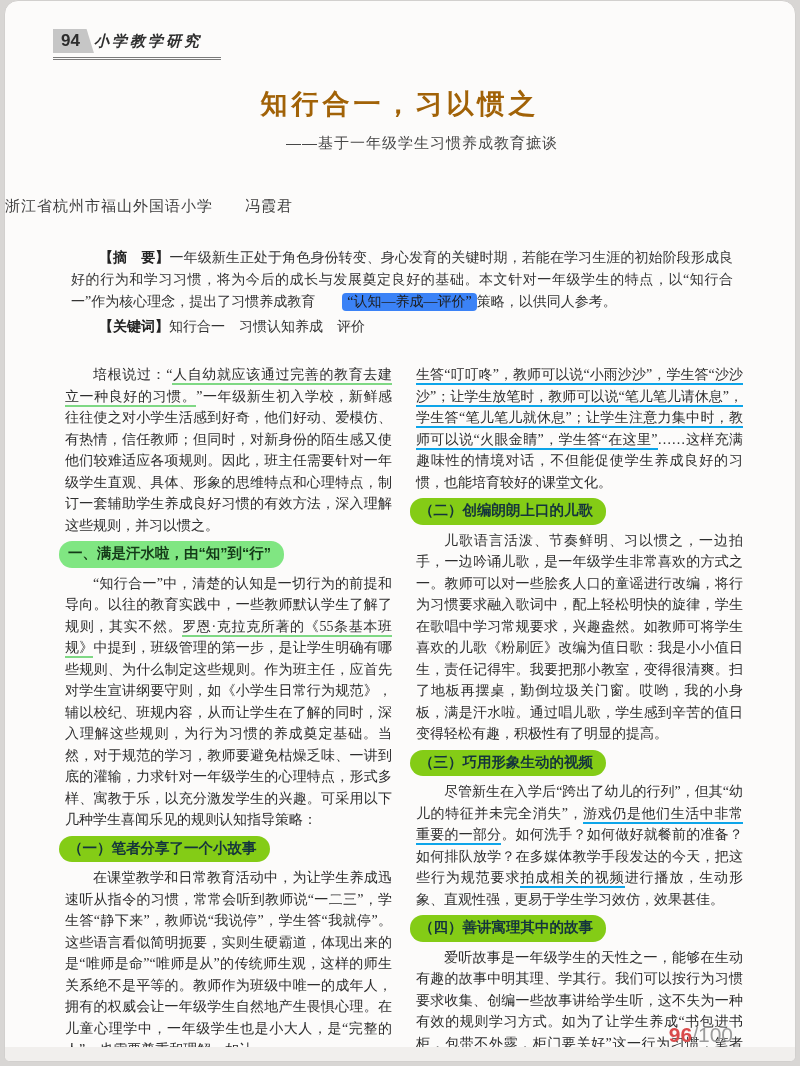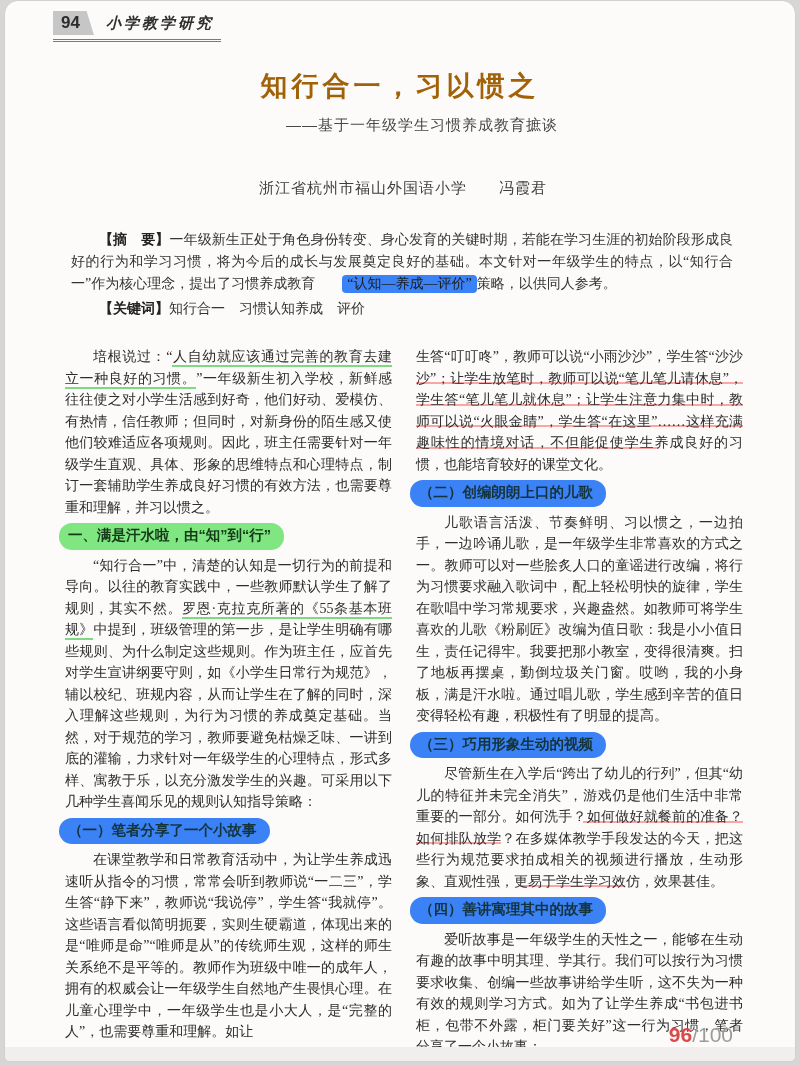--- a/index.html
+++ b/index.html
@@ -4,50 +4,50 @@
 <style>
   * { margin:0; padding:0; box-sizing:border-box; }
   html,body { width:800px; height:1066px; }
   body { background:#d8d6d4; font-family:"Liberation Sans", sans-serif; }
   .page {
     position:relative; width:792px; height:1062px; margin:0 4px 4px 4px;
     background:#fcfbfa; border:1px solid #d2d0ce;
     border-radius:14px 14px 6px 6px; overflow:hidden;
   }
   
-  .journal-header { margin:10px 0 0 48px; width:168px; border-bottom:3px double #7a7a7a; padding-bottom:4px; display:flex; align-items:center; gap:12px; }
+  .journal-header { margin:28px 0 0 48px; width:168px; border-bottom:3px double #7a7a7a; padding-bottom:4px; display:flex; align-items:center; }
   .page-badge {
     background:#c6c6c6; color:#2c2c2c; font-weight:bold; font-size:17px;
     padding:2px 14px 2px 8px; clip-path:polygon(0 0, 82% 0, 100% 100%, 0 100%);
   }
   .journal-name { font-family:"Liberation Serif", serif; font-weight:bold; font-style:italic; font-size:15px; color:#2e2e2e; letter-spacing:3px; }
   
   .title { text-align:center; margin-top:26px; font-size:27px; font-weight:bold; color:#a16207; letter-spacing:4px; }
   .subtitle { text-align:center; margin-top:12px; font-size:15px; color:#474747; font-family:Liberation Sans, sans-serif; letter-spacing:1px;padding-left:44px; }
-  .author-line { text-align:center; margin-top:44px; font-size:15px; color:#3d3d3d; letter-spacing:1px;margin-left:6px; }
+  .author-line { text-align:left; margin-top:44px; font-size:15px; color:#3d3d3d; letter-spacing:1px; }
   
   .abstract { margin:30px 62px 0 66px; font-family:"Liberation Serif", serif; font-size:14px; line-height:22px; color:#343434; text-align:justify; }
   .abstract p.first { text-indent:2em; }
   .abs-label { font-weight:bold; color:#222; font-family:"Liberation Sans", sans-serif; }
   .hl-green { background:#3b82f6; border-radius:4px; padding:1px 5px 2px 5px; color:#1d1d1d;margin-left:27px; }
   .keywords { text-indent:2em; margin-top:2px; }
   
   .columns { display:flex; gap:24px; margin:26px 52px 0 60px; }
   .col { width:50%; font-family:"Liberation Serif", serif; font-size:14px; line-height:21.5px; color:#2d2d2d; text-align:justify; }
   .col p { text-indent:2em; }
   .col p.noindent { text-indent:0; }
   .h-pill {
     display:table; font-family:"Liberation Sans", sans-serif; font-weight:bold;
     font-size:14.5px; color:#14343c; border-radius:13px; padding:2px 13px 3px 9px;
     margin:5px 0 5px -6px; white-space:nowrap;
   }
   .h1-pill { background:#80e682; color:#143a18; }
-  .h2-pill { background:#3b82f6; }
+  .h2-pill { background:#84cc16; }
   .u-green { border-bottom:2.5px solid #7fd884; padding-bottom:1px; }
-  .u-blue  { border-bottom:2px solid #fca5a5; padding-bottom:18px; }
+  .u-blue  { border-bottom:2px solid #0ea5e9; padding-bottom:1px; }
   
   .footer-band { position:absolute; left:0; right:0; bottom:0; height:14px; background:#f1efed; }
   .page-indicator { position:absolute; right:62px; bottom:14px; font-size:21px; font-family:"Liberation Sans", sans-serif; }
   .cur { color:#d94b4b; font-weight:bold; }
   .tot { color:#9b9b9b; }
 </style>
 </head>
 <body>
 
 <div class="page">
@@ -62,21 +62,21 @@
   <div class="author-line">浙江省杭州市福山外国语小学　　冯霞君</div>
 
   <div class="abstract">
     <p class="first"><span class="abs-label">【摘　要】</span><span>一年级新生正处于角色身份转变、身心发育的关键时期，若能在学习生涯的初始阶段形成良好的行为和学习习惯，将为今后的成长与发展奠定良好的基础。本文针对一年级学生的特点，以“知行合一”作为核心理念，提出了习惯养成教育</span><span class="hl-green">“认知—养成—评价”</span><span>策略，以供同人参考。</span></p>
     <p class="keywords"><span class="abs-label">【关键词】</span><span>知行合一　习惯认知养成　评价</span></p>
   </div>
 
   <div class="columns">
 
     <div class="col">
-      <p><span>培根说过：“</span><span class="u-green">人自幼就应该通过完善的教育去建立一种良好的习惯。</span><span>”一年级新生初入学校，新鲜感往往使之对小学生活感到好奇，他们好动、爱模仿、有热情，信任教师；但同时，对新身份的陌生感又使他们较难适应各项规则。因此，班主任需要针对一年级学生直观、具体、形象的思维特点和心理特点，制订一套辅助学生养成良好习惯的有效方法，也需要尊重和理解，并习以惯之。</span></p>
+      <p><span>培根说过：“</span><span class="u-green">人自幼就应该通过完善的教育去建立一种良好的习惯。</span><span>”一年级新生初入学校，新鲜感往往使之对小学生活感到好奇，他们好动、爱模仿、有热情，信任教师；但同时，对新身份的陌生感又使他们较难适应各项规则。因此，班主任需要针对一年级学生直观、具体、形象的思维特点和心理特点，制订一套辅助学生养成良好习惯的有效方法，深入理解这些规则，并习以惯之。</span></p>
 
       <div class="h-pill h1-pill">一、满是汗水啦，由“知”到“行”</div>
 
       <p><span>“知行合一”中，清楚的认知是一切行为的前提和导向。以往的教育实践中，一些教师默认学生了解了规则，其实不然。</span><span class="u-green">罗恩·克拉克所著的《55条基本班规》</span><span>中提到，班级管理的第一步，是让学生明确有哪些规则、为什么制定这些规则。作为班主任，应首先对学生宣讲纲要守则，如《小学生日常行为规范》，辅以校纪、班规内容，从而让学生在了解的同时，深入理解这些规则，为行为习惯的养成奠定基础。当然，对于规范的学习，教师要避免枯燥乏味、一讲到底的灌输，力求针对一年级学生的心理特点，形式多样、寓教于乐，以充分激发学生的兴趣。可采用以下几种学生喜闻乐见的规则认知指导策略：</span></p>
 
       <div class="h-pill h2-pill">（一）笔者分享了一个小故事</div>
 
       <p><span>在课堂教学和日常教育活动中，为让学生养成迅速听从指令的习惯，常常会听到教师说“一二三”，学生答“静下来”，教师说“我说停”，学生答“我就停”。这些语言看似简明扼要，实则生硬霸道，体现出来的是“唯师是命”“唯师是从”的传统师生观，这样的师生关系绝不是平等的。教师作为班级中唯一的成年人，拥有的权威会让一年级学生自然地产生畏惧心理。在儿童心理学中，一年级学生也是小大人，是“完整的人”，也需要尊重和理解。如让</span></p>
     </div>
 

